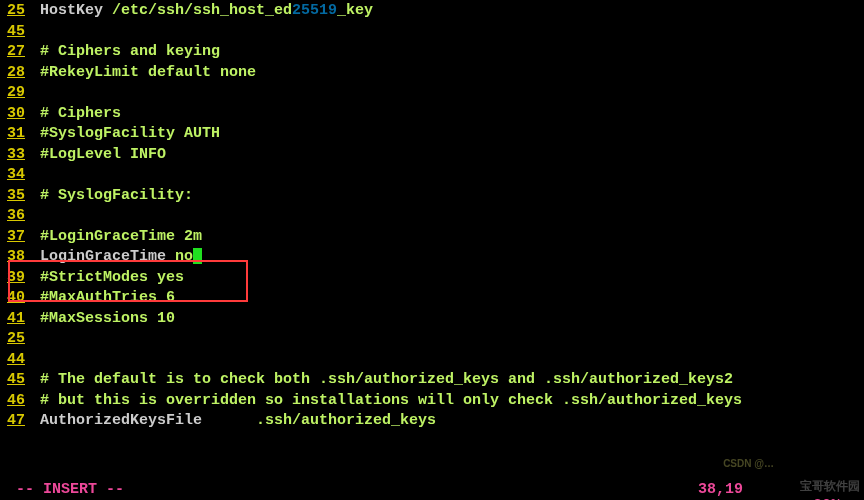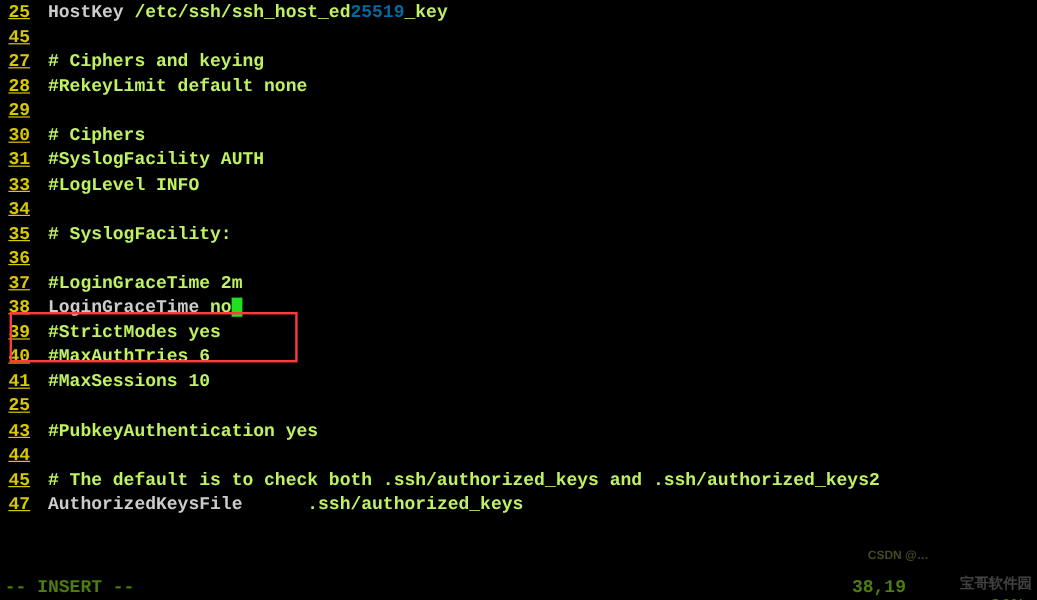--- a/index.html
+++ b/index.html
@@ -38,23 +38,23 @@
     height: 16px;
     background: #20e020;
     vertical-align: text-bottom;
     margin-bottom: 1px;
   }
   .status-bar {
     position: absolute;
     left: 0; bottom: 0;
     width: 100%;
     height: 20px;
-    color: #4d7c0f;
+    color: #ec4899;
     display: flex;
-    padding: 0 4px;
+    padding: 0 16px;
     font-weight: bold;
   }
   .status-left { flex: none; }
   .status-spacer { flex: 1; }
   .status-pos { flex: none; padding-right: 70px; }
   .status-pct { flex: none; padding-right: 8px; margin-top: 16px; }
   .watermark {
     position: absolute;
     right: 4px; bottom: 4px;
     font-size: 12px;
@@ -86,23 +86,23 @@
     <div class="line"><span class="lineno">33</span><span class="code"><span class="comment">#LogLevel INFO</span></span></div>
     <div class="line"><span class="lineno">34</span><span class="code"></span></div>
     <div class="line"><span class="lineno">35</span><span class="code"><span class="comment"># SyslogFacility:</span></span></div>
     <div class="line"><span class="lineno">36</span><span class="code"></span></div>
     <div class="line"><span class="lineno">37</span><span class="code"><span class="comment">#LoginGraceTime 2m</span></span></div>
     <div class="line"><span class="lineno">38</span><span class="code"><span class="plain">LoginGraceTime </span><span class="comment">no</span><span class="cursor-block"></span></span></div>
     <div class="line"><span class="lineno">39</span><span class="code"><span class="comment">#StrictModes yes</span></span></div>
     <div class="line"><span class="lineno">40</span><span class="code"><span class="comment">#MaxAuthTries 6</span></span></div>
     <div class="line"><span class="lineno">41</span><span class="code"><span class="comment">#MaxSessions 10</span></span></div>
     <div class="line"><span class="lineno">25</span><span class="code"></span></div>
-    <div class="line"><span class="lineno">43</span><span class="code"><span class="comment">#PubkeyAuthentication yes</span></span></div>
     <div class="line"><span class="lineno">44</span><span class="code"></span></div>
     <div class="line"><span class="lineno">45</span><span class="code"><span class="comment"># The default is to check both .ssh/authorized_keys and .ssh/authorized_keys2</span></span></div>
+    <div class="line"><span class="lineno">46</span><span class="code"><span class="comment"># but this is overridden so installations will only check .ssh/authorized_keys</span></span></div>
     <div class="line"><span class="lineno">47</span><span class="code"><span class="plain">AuthorizedKeysFile      </span><span class="comment">.ssh/authorized_keys</span></span></div>
   </div>
 
 <div class="highlight-box" id="hl" style="top: 260px; left: 8px; width: 240px; height: 42px;"></div>
 
 <div class="status-bar">
   <span class="status-left">-- INSERT --</span>
   <span class="status-spacer"></span>
   <span class="status-pos">38,19</span>
   <span class="status-pct">20%</span>

